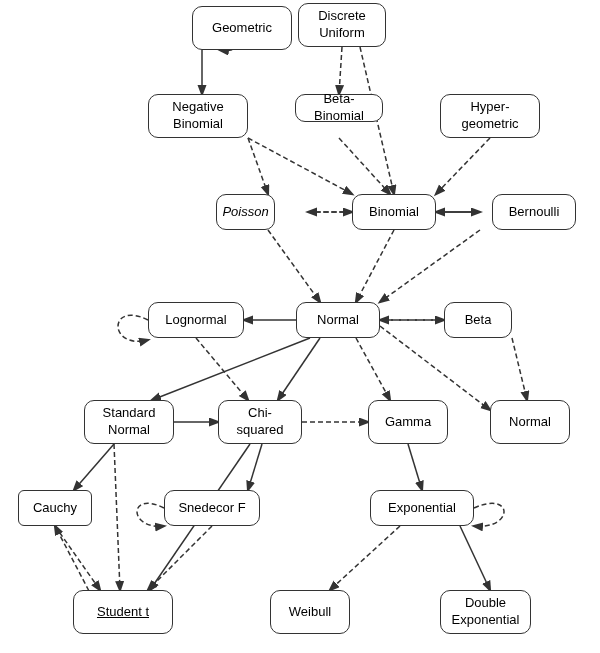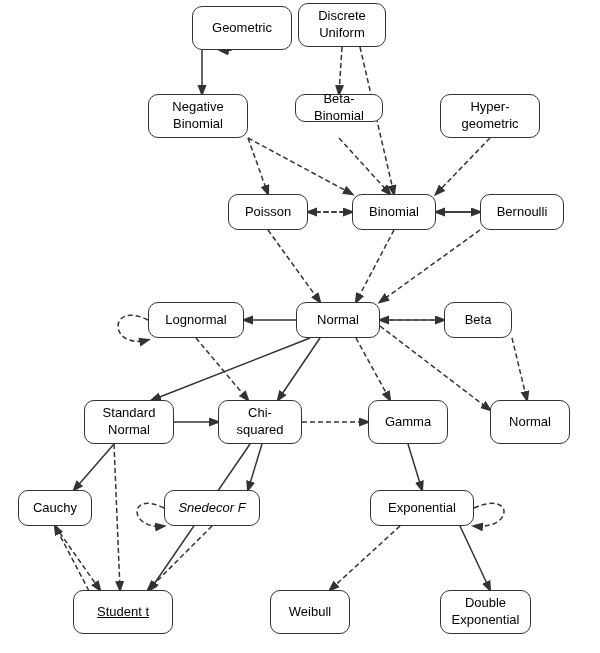--- a/index.html
+++ b/index.html
@@ -124,33 +124,33 @@
 <div id="nodes-container">
     <div class="node" style="left: 152px; top: 6px; width: 100px; height: 44px; margin-left: 40px;">Geometric</div>
     <div class="node" style="left: 298px; top: 3px; width: 88px; height: 44px;">Discrete
 Uniform</div>
     <div class="node" style="left: 148px; top: 94px; width: 100px; height: 44px;">Negative
 Binomial</div>
     <div class="node" style="left: 295px; top: 94px; width: 88px; height: 28px;">Beta-
 Binomial</div>
     <div class="node" style="left: 440px; top: 94px; width: 100px; height: 44px;">Hyper-
 geometric</div>
-    <div class="node" style="left: 228px; top: 194px; width: 80px; height: 36px;">Poisson</div>
+    <div class="node" style="left: 216px; top: 194px; width: 59px; height: 36px; font-style: italic;">Poisson</div>
     <div class="node" style="left: 352px; top: 194px; width: 84px; height: 36px;">Binomial</div>
-    <div class="node" style="left: 480px; top: 194px; width: 84px; height: 36px;">Bernoulli</div>
+    <div class="node" style="left: 492px; top: 194px; width: 84px; height: 36px;">Bernoulli</div>
     <div class="node" style="left: 148px; top: 302px; width: 96px; height: 36px;">Lognormal</div>
     <div class="node" style="left: 296px; top: 302px; width: 84px; height: 36px;">Normal</div>
     <div class="node" style="left: 444px; top: 302px; width: 68px; height: 36px;">Beta</div>
     <div class="node" style="left: 84px; top: 400px; width: 90px; height: 44px;">Standard
 Normal</div>
     <div class="node" style="left: 218px; top: 400px; width: 84px; height: 44px;">Chi-
 squared</div>
     <div class="node" style="left: 368px; top: 400px; width: 80px; height: 44px;">Gamma</div>
     <div class="node" style="left: 490px; top: 400px; width: 80px; height: 44px;">Normal</div>
-    <div class="node" style="left: 18px; top: 490px; width: 74px; height: 36px;">Cauchy</div>
-    <div class="node" style="left: 164px; top: 490px; width: 96px; height: 36px; font-style: italic;">Snedecor F</div>
+    <div class="node" style="left: 18px; top: 490px; width: 74px; height: 36px; border-radius: 6px;">Cauchy</div>
+    <div class="node" style="left: 164px; top: 490px; width: 96px; height: 36px;">Snedecor F</div>
     <div class="node" style="left: 370px; top: 490px; width: 104px; height: 36px;">Exponential</div>
     <div class="node" style="left: 73px; top: 590px; width: 100px; height: 44px; text-decoration: underline;">Student
 t</div>
     <div class="node" style="left: 270px; top: 590px; width: 80px; height: 44px;">Weibull</div>
     <div class="node" style="left: 440px; top: 590px; width: 91px; height: 44px;">Double
 Exponential</div>
   </div>
 
 </body></html>

